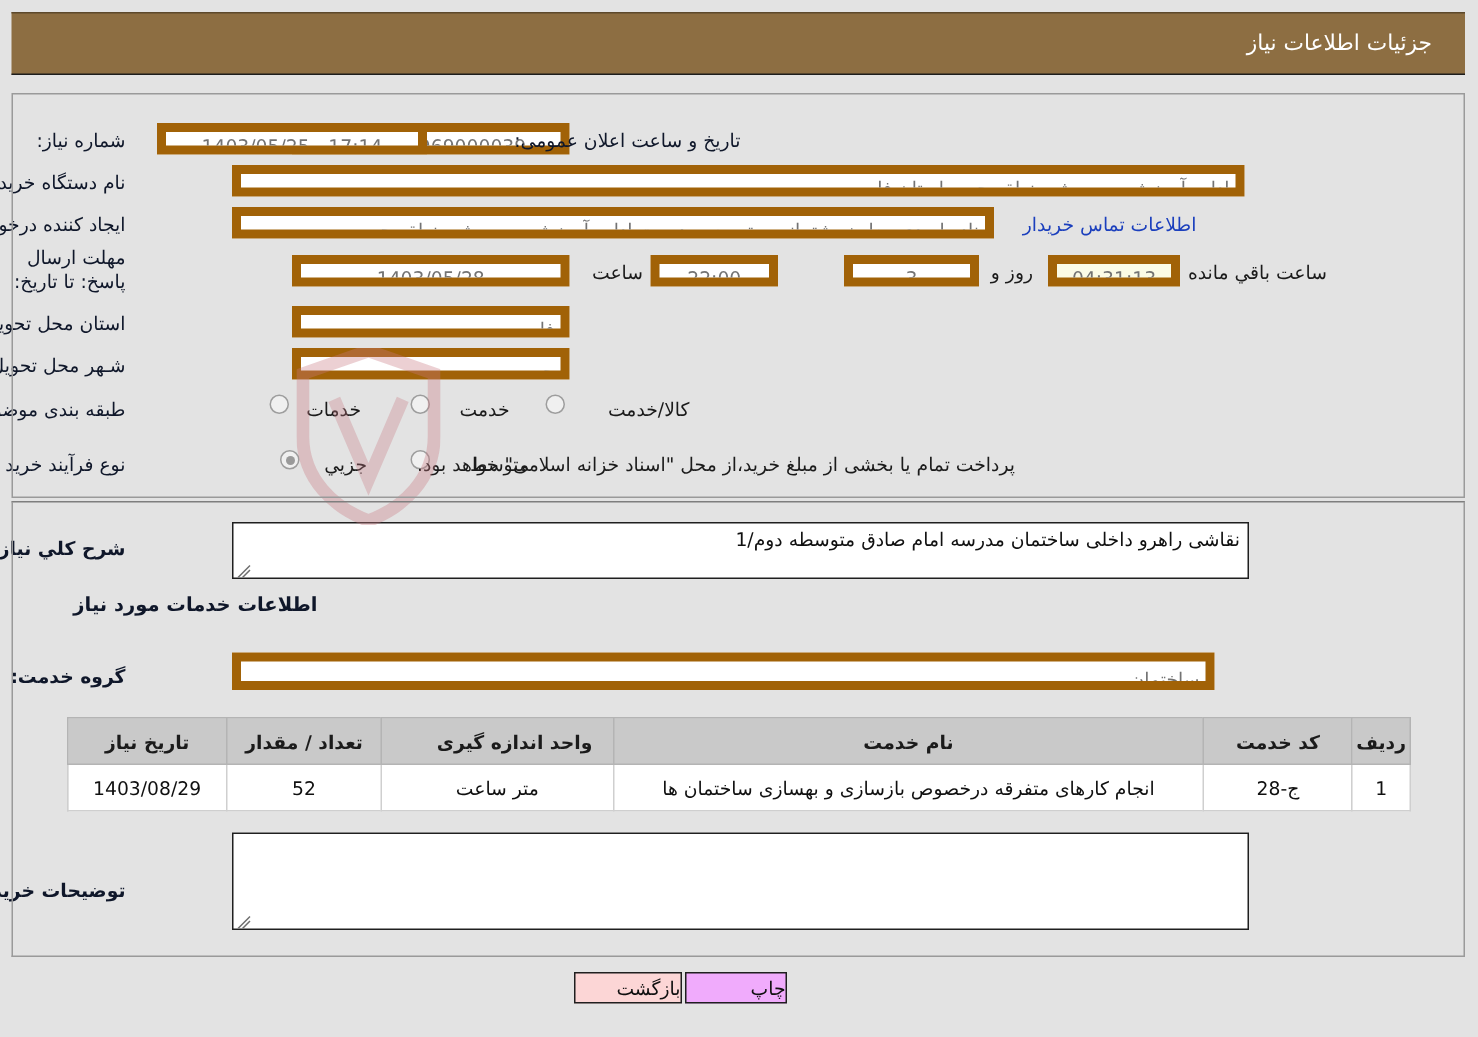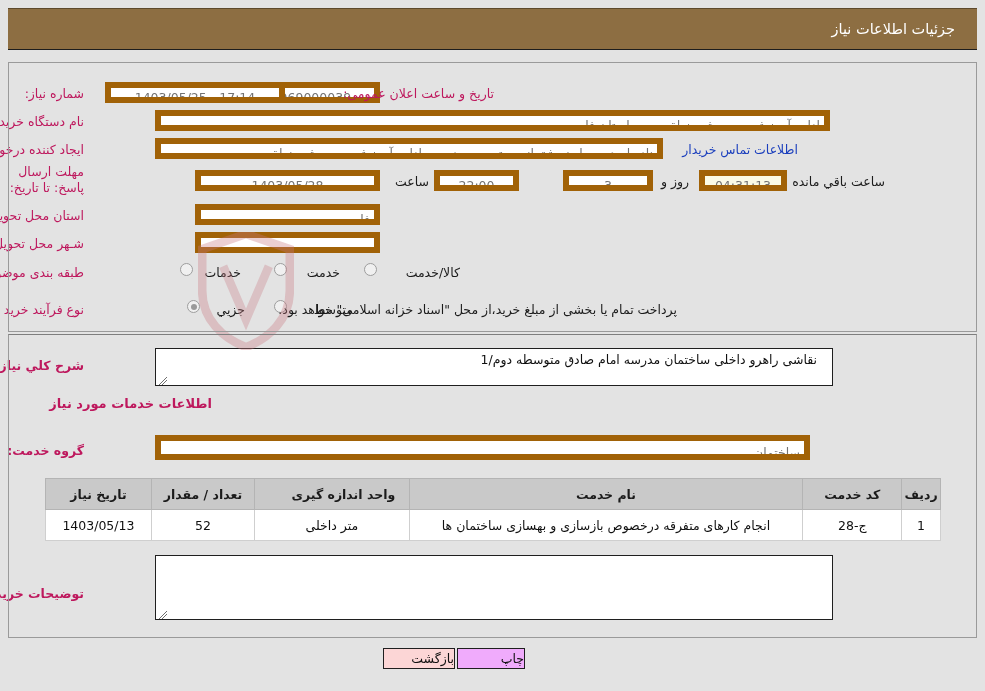--- a/index.html
+++ b/index.html
@@ -107,21 +107,21 @@
     position: absolute;
     white-space: nowrap;
     overflow: hidden;
   }
   .fld.center { text-align: center; }
   .fld.right  { text-align: right; }
   .fld.timer  { background: #fbfbe6; text-align: center; }
   .lbl {
     position: absolute;
     font-size: 12.5px;
-    color: #be185d;
+    color: #0f172a;
     white-space: nowrap;
     line-height: 15px;
   }
   .lbl.bold { font-weight: bold; }
   .link {
     position: absolute;
     font-size: 12.5px;
     color: #1b3fbd;
     white-space: nowrap;
     cursor: pointer;
@@ -152,21 +152,21 @@
     background: #9a9a9a;
   }
 
   
   .tabox {
     position: absolute;
     background: #ffffff;
     border: 1px solid #1f1f1f;
     box-sizing: border-box;
     font-size: 12.5px;
-    padding: 3px 15px;
+    padding: 3px 5px;
     color: #101010;
     overflow: hidden;
     line-height: 16px;
   }
   .tabox .grip {
     position: absolute;
     left: 2px;
     bottom: 1px;
     width: 10px;
     height: 10px;
@@ -304,23 +304,23 @@
       <th style="width:135px;padding-left:24px;">واحد اندازه گیری</th>
       <th style="width:105px;">تعداد / مقدار</th>
       <th style="width:105px;">تاریخ نیاز</th>
     </tr>
   </thead>
   <tbody>
     <tr>
       <td>1</td>
       <td>ج-28</td>
       <td>انجام کارهای متفرقه درخصوص بازسازی و بهسازی ساختمان ها</td>
-      <td>متر داخلی</td>
+      <td>متر ساعت</td>
       <td>52</td>
-      <td>1403/05/13</td>
+      <td>1403/08/29</td>
     </tr>
   </tbody>
 </table>
 
 <span class="lbl bold" style="right:901px; top:586px;">توضیحات خریدار;</span>
 <div class="tabox" style="right:152px; top:555px; width:678px; height:65px; text-align:right;">
   <span></span>
   <span class="grip">
     <svg viewBox="0 0 10 10" xmlns="http://www.w3.org/2000/svg">
       <path d="M1 9 L9 1 M4 9 L9 4" stroke="#6f6f6f" stroke-width="1" fill="none"></path>

